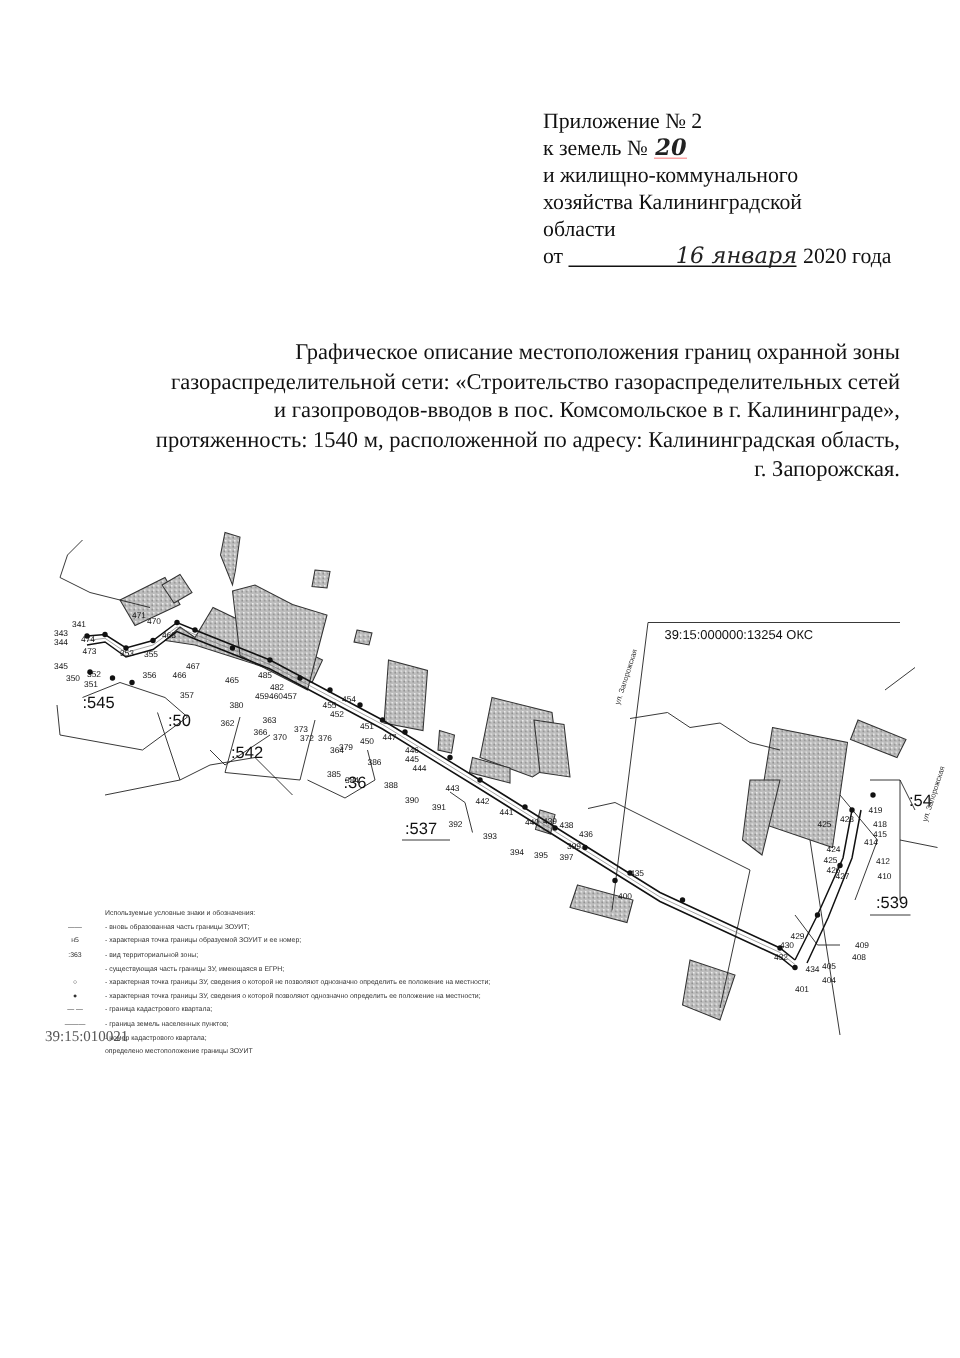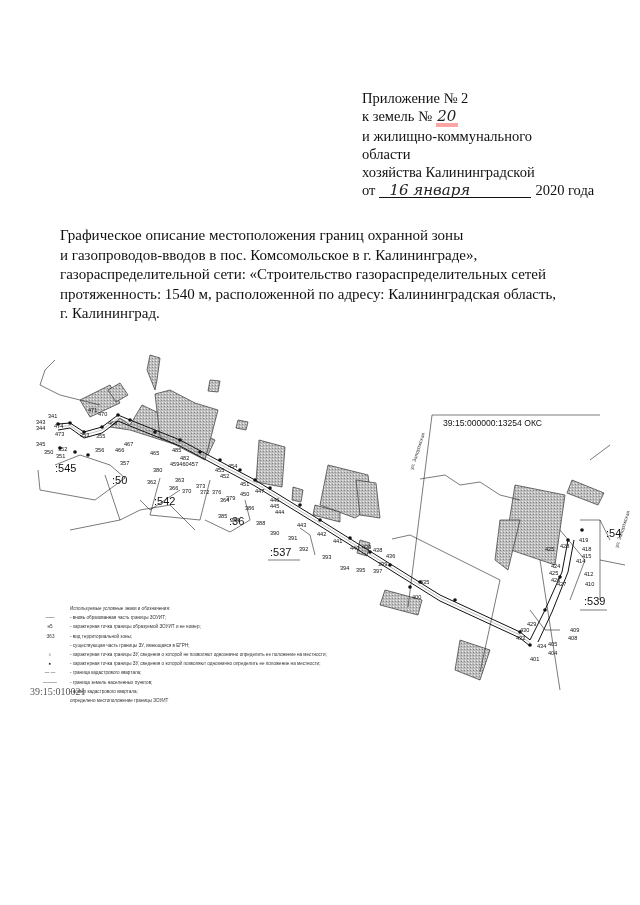--- a/index.html
+++ b/index.html
@@ -1,52 +1,52 @@
 <!DOCTYPE html>
 <html><head>
 <meta charset="utf-8">
 <style>
   html, body { margin:0; padding:0; background:#fff; }
   body { width:640px; height:905px; position:relative; overflow:hidden; font-family:"Liberation Serif", serif; color:#111; }
-  .appendix { position:absolute; left:362px; top:89px; font-size:14.5px; line-height:18px; }
+  .appendix { position:absolute; left:362px; top:72px; font-size:14.5px; line-height:18px; }
   .appendix div { white-space:nowrap; }
-  .hand { font-family:"DejaVu Serif", serif; font-style:italic; font-size:15px; color:#222; }
-  .u1 { display:inline-block; border-bottom:4px solid #fca5a5; width:22px; text-align:center; margin-left:4px; line-height:14px; }
+  .hand { font-family:"DejaVu Serif", serif; font-style:italic; font-size:15px; color:#222;text-align:right; }
+  .u1 { display:inline-block; border-bottom:1px solid #fca5a5; width:22px; margin-left:4px; line-height:14px;font-weight:bold; }
   .u2 { display:inline-block; border-bottom:1px solid #111; width:152px; margin:0 4px; line-height:14px; padding-left:10px; box-sizing:border-box; }
-  .title { position:absolute; left:60px; top:226px; width:540px; text-align:left; font-size:15px; line-height:19.5px; }
+  .title { position:absolute; left:60px; top:226px; width:540px; text-align:right; font-size:15px; line-height:19.5px; }
   .map { position:absolute; left:0; top:340px; width:640px; height:400px; }
   .map text { font-family:"Liberation Sans", sans-serif; }
   .legend { position:absolute; left:30px; top:604px; width:330px; font-family:"Liberation Sans", sans-serif; font-size:4.6px; color:#333; }
   .leg-row { display:flex; align-items:center; height:9.2px; }
   .leg-sym { width:40px; text-align:center; flex:none; }
   .leg-sym.big { font-family:"Liberation Serif", serif; font-size:10px; color:#555; }
   .leg-txt { white-space:nowrap; }
 </style>
 </head>
 <body>
 
 <div class="appendix">
   <div>Приложение № 2</div>
   <div>
     <span>к земель №</span><span class="u1 hand">20</span>
   </div>
   <div>и жилищно-коммунального</div>
+  <div>хозяйства Калининградской</div>
   <div>области</div>
-  <div>хозяйства Калининградской</div>
   <div>
     <span>от</span><span class="u2 hand">16 января</span><span>2020 года</span>
   </div>
 </div>
 
 <div class="title">
   <div>Графическое описание местоположения границ охранной зоны</div>
+  <div>газораспределительной сети: «Строительство газораспределительных сетей</div>
   <div>и газопроводов-вводов в пос. Комсомольское в г. Калининграде»,</div>
-  <div>газораспределительной сети: «Строительство газораспределительных сетей</div>
   <div>протяженность: 1540 м, расположенной по адресу: Калининградская область,</div>
-  <div>г. Калининград.</div>
+  <div>г. Запорожская.</div>
 </div>
 
 <svg class="map" viewBox="0 340 640 400" xmlns="http://www.w3.org/2000/svg">
   <defs>
     <pattern id="dots" width="3" height="3" patternUnits="userSpaceOnUse">
       <rect width="3" height="3" fill="#bdbdbd"></rect>
       <rect x="0" y="0" width="1" height="1" fill="#eee"></rect>
       <rect x="2" y="1" width="1" height="1" fill="#888"></rect>
     </pattern>
   </defs>

